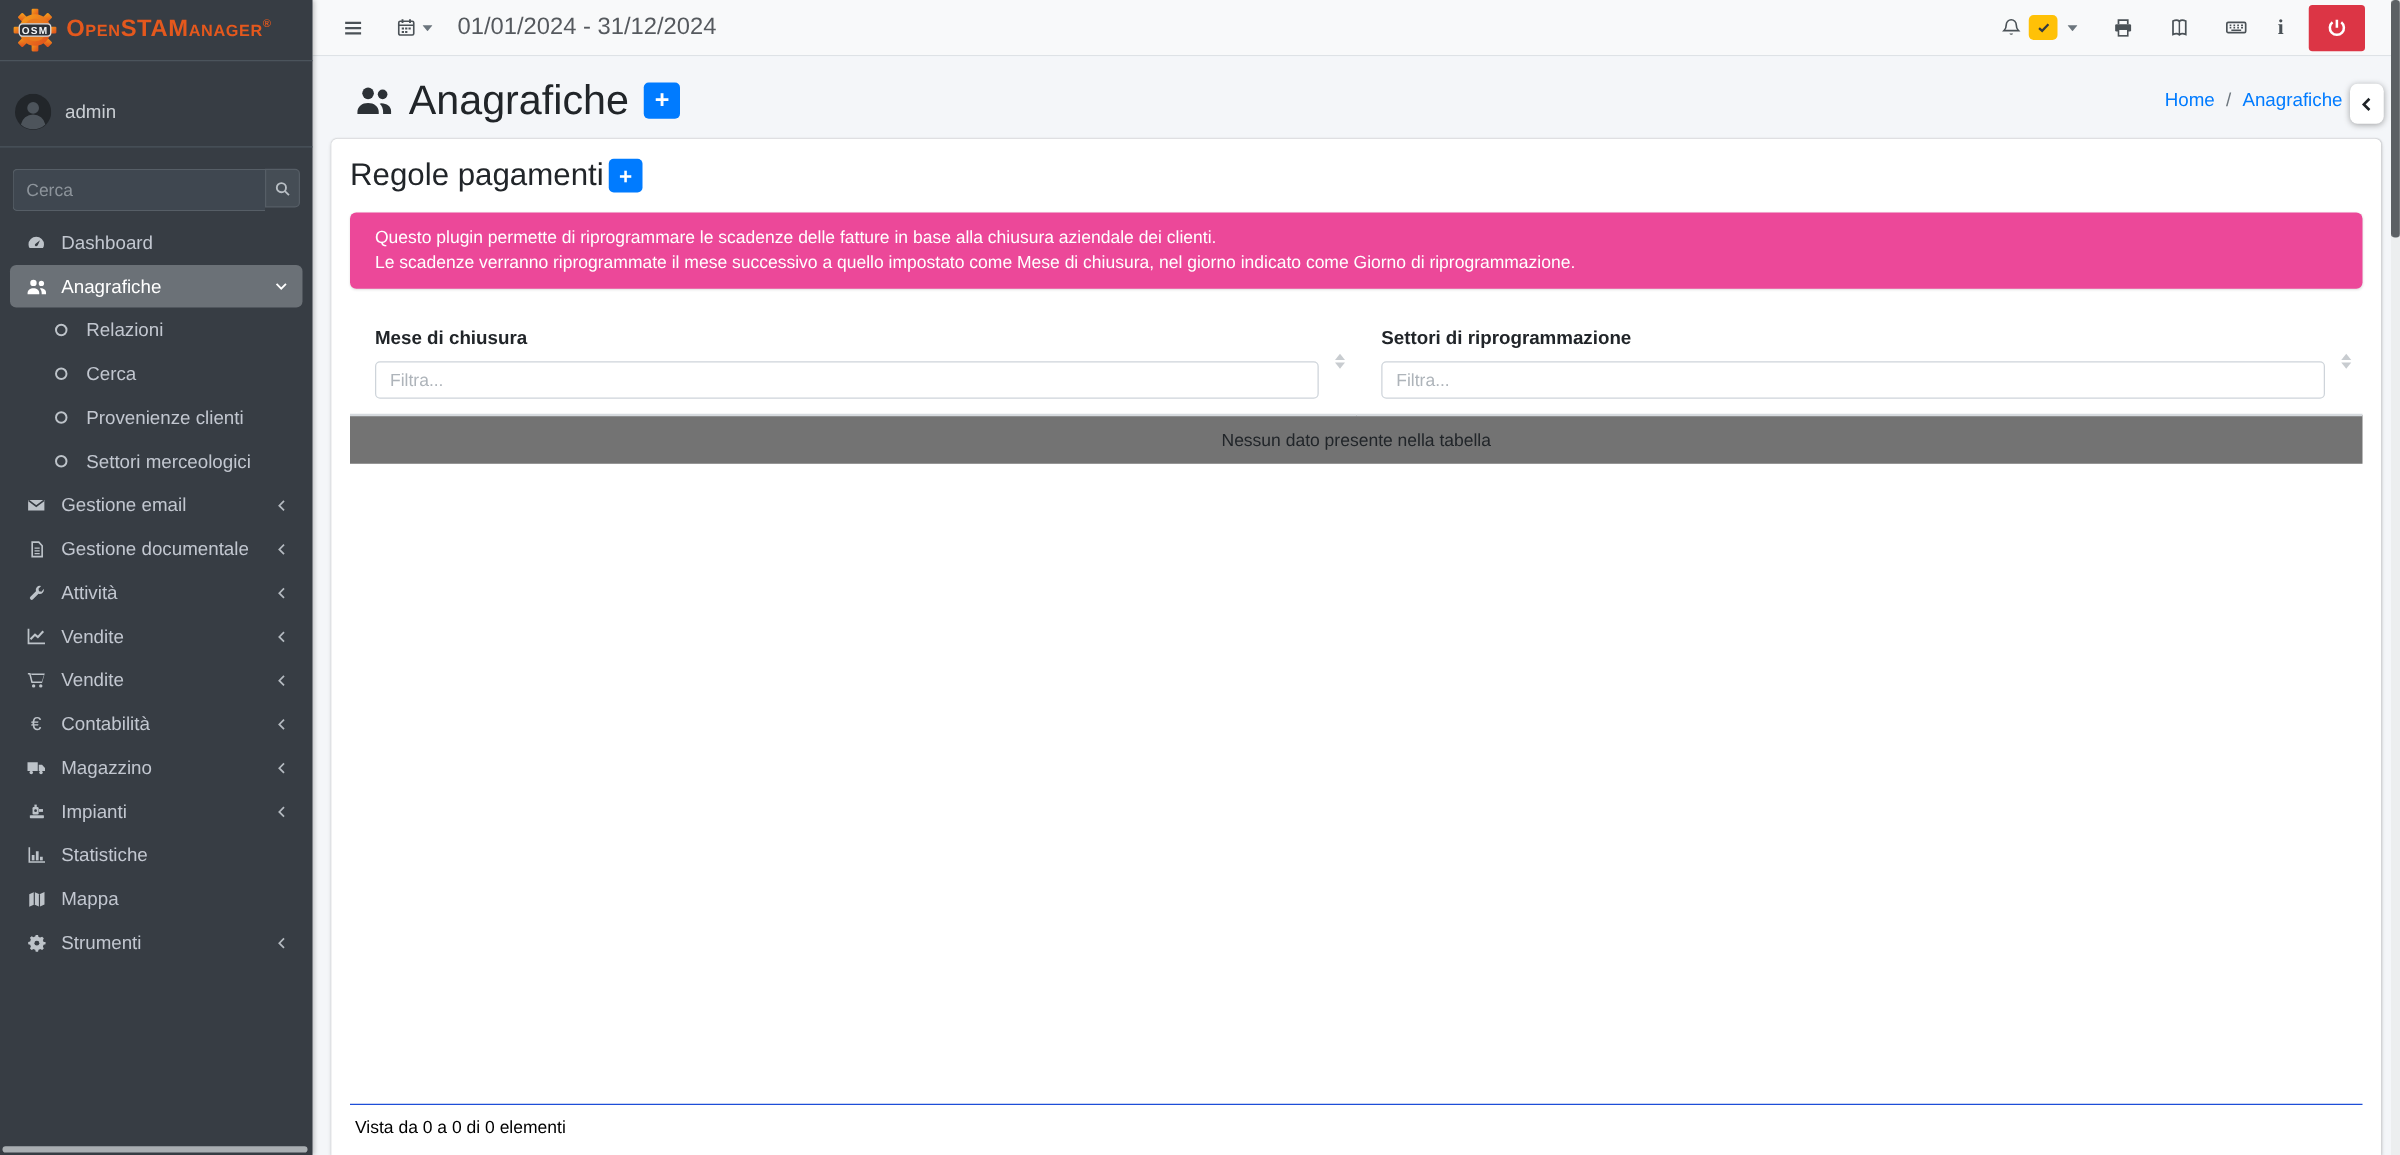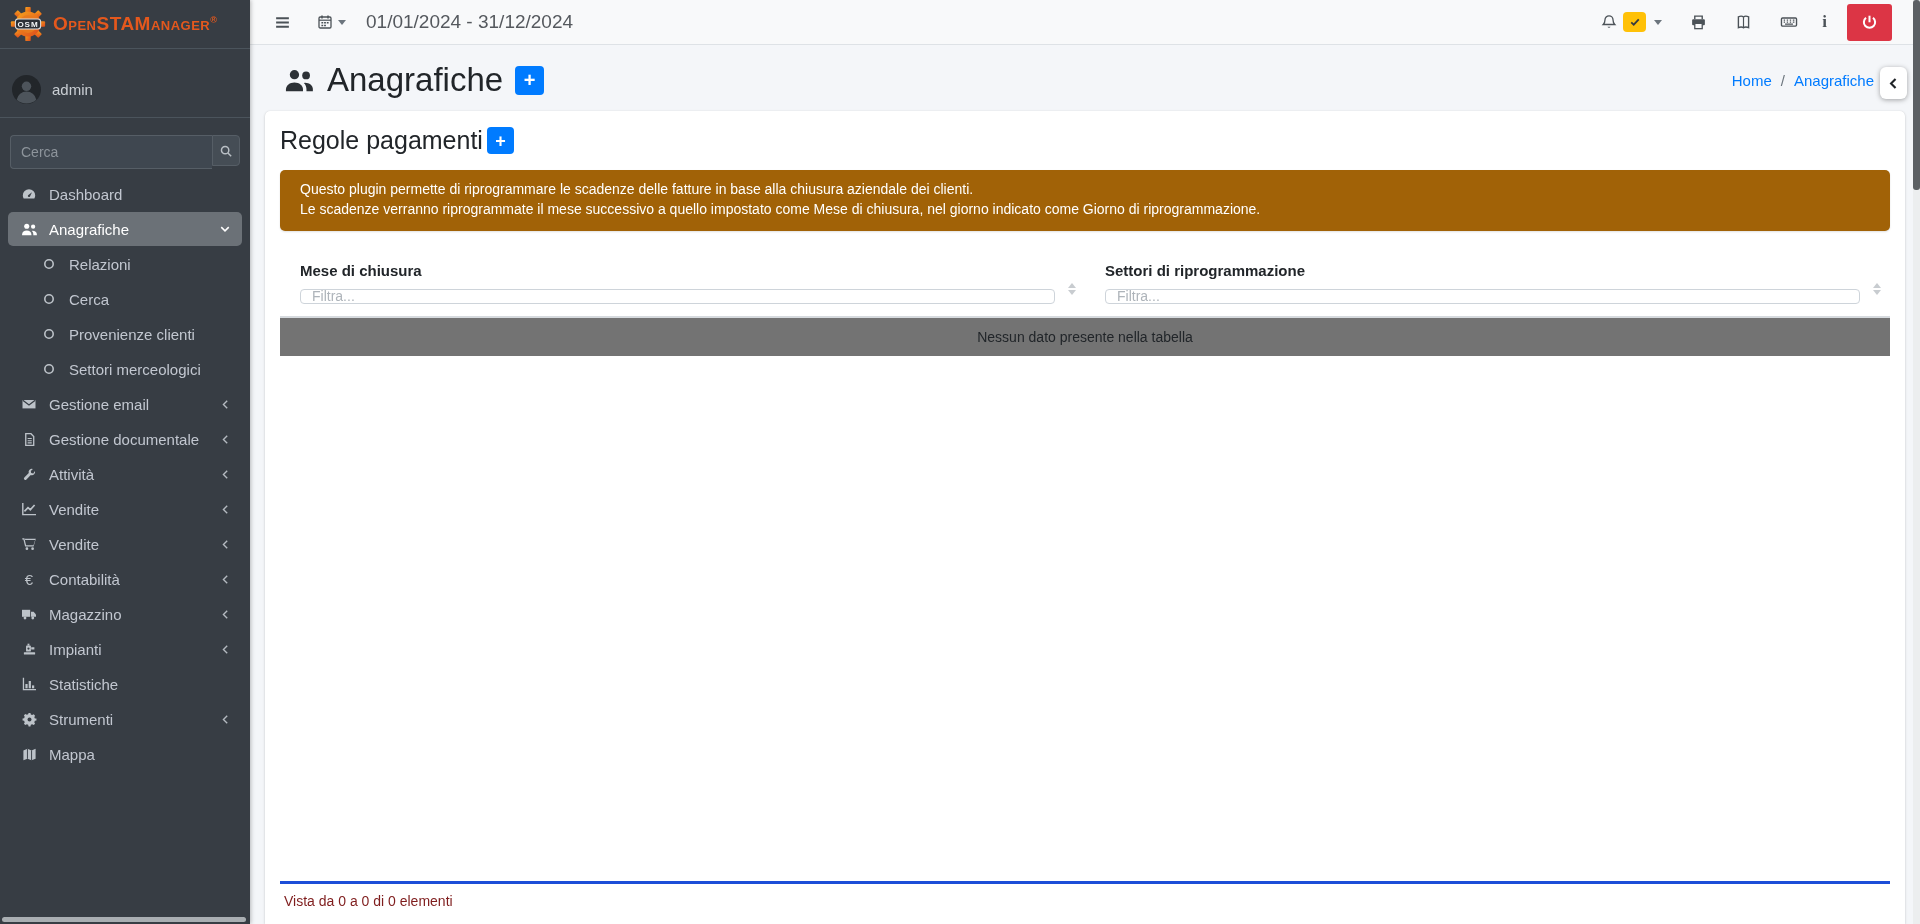--- a/index.html
+++ b/index.html
@@ -49,35 +49,35 @@
   .btn-add.sm { width:27px; height:27px; font-size:18px; }
   .breadcrumb { display:flex; align-items:center; gap:9px; font-size:15px; }
   .breadcrumb a { color:#007bff; text-decoration:none; cursor:pointer; }
   .crumb-sep { color:#6c757d; }
 
   .panel-toggle { position:absolute; top:22px; right:13px; width:27px; height:32px; background:#fff; border-radius:6px; box-shadow:0 1px 5px rgba(0,0,0,.35); display:flex; align-items:center; justify-content:center; color:#1f2327; cursor:pointer; z-index:6; }
 
   .card { flex:1; display:flex; flex-direction:column; margin:0 15px; background:#fff; border-radius:5px 5px 0 0; box-shadow:0 0 1px rgba(0,0,0,.12), 0 1px 3px rgba(0,0,0,.16); padding:13px 15px 9px 15px; }
   .section-title { display:flex; align-items:center; gap:4px; margin:2px 0 15px 0; }
   h2 { font-size:25px; font-weight:400; color:#212529; }
-  .callout { background:#a16207; color:#fff; border-radius:5px; padding:10px 20px 11px 20px; font-size:14px; line-height:1.42; box-shadow:0 1px 2px rgba(0,0,0,.12); }
+  .callout { background:#ec4899; color:#fff; border-radius:5px; padding:10px 20px 11px 20px; font-size:14px; line-height:1.42; box-shadow:0 1px 2px rgba(0,0,0,.12); }
 
   table { width:100%; border-collapse:collapse; margin-top:18px; }
   th { width:50%; text-align:left; vertical-align:top; position:relative; padding:13px 30px 12px 20px; }
   .col-label { font-size:15px; font-weight:700; color:#212529; }
   .sort-icon { position:absolute; right:9px; top:34px; display:flex; flex-direction:column; gap:2px; color:#c8ccd0; cursor:pointer; }
   .sort-icon .tri { width:0; height:0; border-left:4px solid transparent; border-right:4px solid transparent; }
   .tri-up { border-bottom:5px solid currentColor; }
   .tri-down { border-top:5px solid currentColor; }
-  .filter-input { display:block; width:100%; height:15px; margin-top:9px; border:1px solid #ced4da; border-radius:4px; padding:0 11px; font-size:14px; color:#495057; outline:none; background:#fff; }
+  .filter-input { display:block; width:100%; height:30px; margin-top:9px; border:1px solid #ced4da; border-radius:4px; padding:0 11px; font-size:14px; color:#495057; outline:none; background:#fff; }
   .filter-input::placeholder { color:#aeb4ba; }
   .empty-row td { background:#737373; border-top:2px solid #d6dade; text-align:center; font-size:14px; color:#212529; padding:11px; }
 
   .flex-spacer { flex:1; }
-  .table-footer { border-top:3px solid #1d4ed8; padding:9px 4px 6px 4px; font-size:14px; color:#7f1d1d;margin-top:17px; }
+  .table-footer { border-top:1px solid #1d4ed8; padding:9px 4px 6px 4px; font-size:14px; color:#000000;margin-top:17px; }
 
   
   .v-scrollbar { position:fixed; top:0; right:0; width:7px; height:924px; background:#eceeef; z-index:50; }
   .v-thumb { position:absolute; top:0; right:0; width:7px; height:190px; background:#5c6064; border-radius:3px; cursor:pointer; }
 
   svg { display:block; }
 </style>
 </head>
 <body>
 
@@ -321,40 +321,40 @@
             <rect x="7.7" y="5" width="2.2" height="7.3"></rect>
             <rect x="11" y="9.4" width="2.2" height="2.9"></rect>
           </svg>
       </span>
       <span>Statistiche</span>
     </li>
 
     <li class="nav-link">
       <span class="nav-icon">
         <svg width="15" height="15" viewBox="0 0 16 16" fill="currentColor">
+            <path d="m1.5 3.6 4.3-1.8 4.4 1.8 4.3-1.8v10.6l-4.3 1.8-4.4-1.8-4.3 1.8z"></path>
+            <path d="M5.8 1.8v10.8M10.2 3.6v10.8" stroke="#373d44" stroke-width="1"></path>
+          </svg>
+      </span>
+      <span>Mappa</span>
+    </li>
+
+    <li class="nav-link">
+      <span class="nav-icon">
+        <svg width="15" height="15" viewBox="0 0 16 16" fill="currentColor">
             <path d="M7 1h2l.4 1.7c.5.1 1 .3 1.4.6l1.7-.8 1.4 1.4-.8 1.7c.3.4.5.9.6 1.4L15.4 7v2l-1.7.4c-.1.5-.3 1-.6 1.4l.8 1.7-1.4 1.4-1.7-.8c-.4.3-.9.5-1.4.6L9 15.4H7l-.4-1.7c-.5-.1-1-.3-1.4-.6l-1.7.8-1.4-1.4.8-1.7c-.3-.4-.5-.9-.6-1.4L.6 9V7l1.7-.4c.1-.5.3-1 .6-1.4l-.8-1.7 1.4-1.4 1.7.8c.4-.3.9-.5 1.4-.6z"></path>
             <circle cx="8" cy="8" r="2.1" fill="#373d44"></circle>
           </svg>
       </span>
       <span>Strumenti</span>
       <span class="chev">
           <svg width="11" height="11" viewBox="0 0 16 16">
             <path d="M10.5 2.5 5 8l5.5 5.5" fill="none" stroke="currentColor" stroke-width="2"></path>
           </svg>
         </span>
-    </li>
-
-    <li class="nav-link">
-      <span class="nav-icon">
-        <svg width="15" height="15" viewBox="0 0 16 16" fill="currentColor">
-            <path d="m1.5 3.6 4.3-1.8 4.4 1.8 4.3-1.8v10.6l-4.3 1.8-4.4-1.8-4.3 1.8z"></path>
-            <path d="M5.8 1.8v10.8M10.2 3.6v10.8" stroke="#373d44" stroke-width="1"></path>
-          </svg>
-      </span>
-      <span>Mappa</span>
     </li>
   </ul>
 
   <div class="sidebar-hscroll"></div>
 </aside>
 
 <div class="main">
 
   <header class="topbar">
     <div class="tb-btn">

